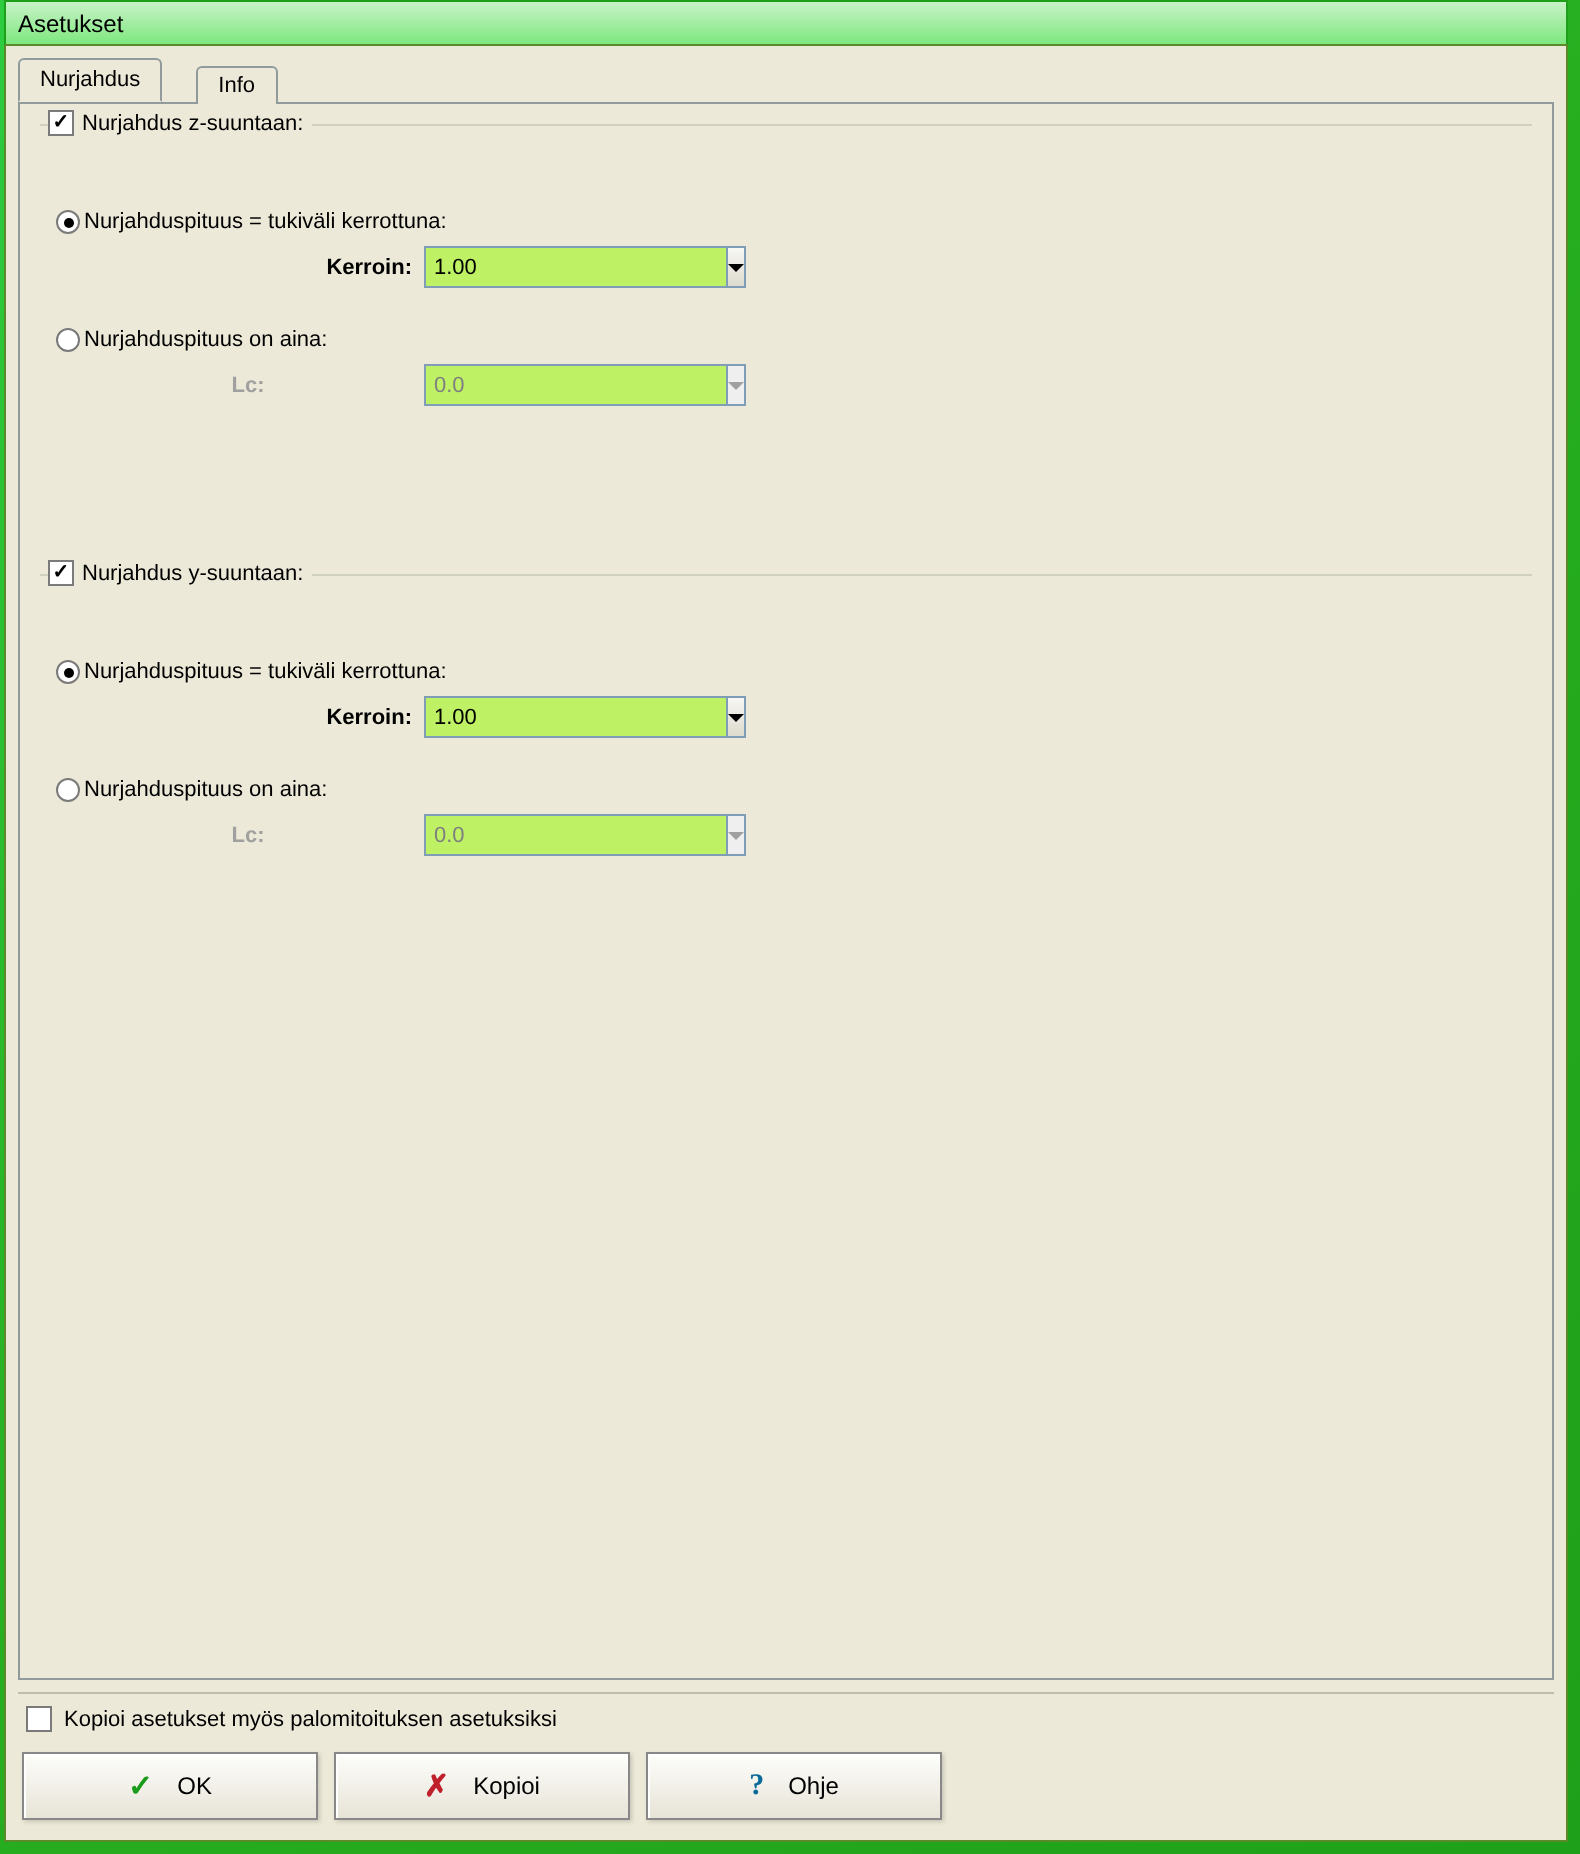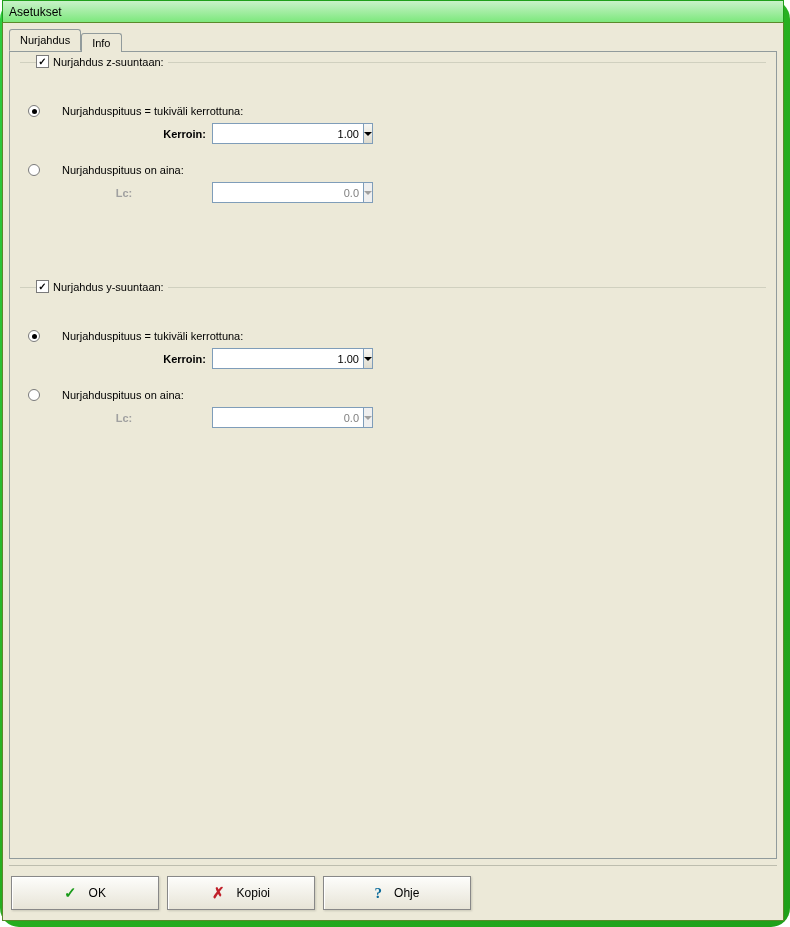--- a/index.html
+++ b/index.html
@@ -12,21 +12,20 @@
     height: 927px;
     overflow: hidden;
   }
   .window {
     width: 790px;
     height: 927px;
     background: linear-gradient(135deg, #2ecc40 0%, #27ae1f 50%, #1fa01a 100%);
     padding: 0 6px 6px 2px;
     display: flex;
     flex-direction: column;
-    border-radius: 19px;
   }
   .titlebar {
     height: 22px;
     display: flex;
     align-items: center;
     padding: 0 6px;
     background: linear-gradient(to bottom, #c9f2c9, #7de87d);
     border: 1px solid #1fa01a;
     border-bottom: none;
     color: #000;
@@ -47,21 +46,21 @@
     align-items: flex-end;
     margin: 6px 6px 0 6px;
     position: relative;
     z-index: 2;
   }
   .tab {
     padding: 3px 10px;
     border: 1px solid #919b9c;
     border-bottom: none;
     background: #ece9d8;
-    margin-right: 0;
+    margin-right: 17px;
     font-size: 11px;
     cursor: default;
     position: relative;
     top: 1px;
     border-top-left-radius: 3px;
     border-top-right-radius: 3px;
   }
   .tab.active {
     background: #ece9d8;
     border-bottom: 1px solid #ece9d8;
@@ -84,21 +83,21 @@
   
   .group {
     border-top: 1px solid #d0d0bf;
     padding: 4px 2px 12px 2px;
     margin-bottom: 20px;
     position: relative;
   }
   .group-legend {
     position: absolute;
     top: -8px;
-    left: 16px;
+    left: 4px;
     background: #ece9d8;
     padding: 0 4px 0 0;
     display: flex;
     align-items: center;
     gap: 4px;
   }
 
   .checkbox {
     width: 13px;
     height: 13px;
@@ -113,21 +112,21 @@
   }
   .checkbox.checked::after {
     content: "✓";
     font-weight: bold;
     font-size: 10px;
   }
 
   .radio-row {
     display: flex;
     align-items: center;
-    gap: 22px;
+    gap: 2px;
     margin: 20px 0 6px 6px;
   }
   .radio {
     width: 12px;
     height: 12px;
     border: 1px solid #7a7a7a;
     border-radius: 50%;
     background: #fff;
     display: inline-flex;
     align-items: center;
@@ -157,26 +156,25 @@
 
   .combo {
     display: flex;
     width: 150px;
     height: 21px;
   }
   .combo-input {
     flex: 1;
     border: 1px solid #7f9db9;
     border-right: none;
-    background: #ffffff;
+    background: #bef264;
     padding: 2px 4px;
     font-size: 11px;
     font-family: inherit;
     outline: none;
-    text-align: right;
   }
   .combo.disabled .combo-input {
     color: #808080;
   }
   .combo-btn {
     width: 18px;
     border: 1px solid #7f9db9;
     background: linear-gradient(to bottom, #f7f7f4, #dedbce);
     display: flex;
     align-items: center;
@@ -317,20 +315,24 @@
             </div>
           </div>
         </div>
       </div>
 
       <div style="flex:1;"></div>
     </div>
 
     <div class="bottom">
       <div style="height:1px;background:#bdbdae;margin:0 0 6px 0;"></div>
+      <div class="copy-row">
+        <span class="checkbox"></span>
+        <span>Kopioi asetukset myös palomitoituksen asetuksiksi</span>
+      </div>
       <div class="button-row">
         <div class="btn">
           <span class="ico ico-ok">✓</span>
           <span>OK</span>
         </div>
         <div class="btn">
           <span class="ico ico-cancel">✗</span>
           <span>Kopioi</span>
         </div>
         <div class="btn">

